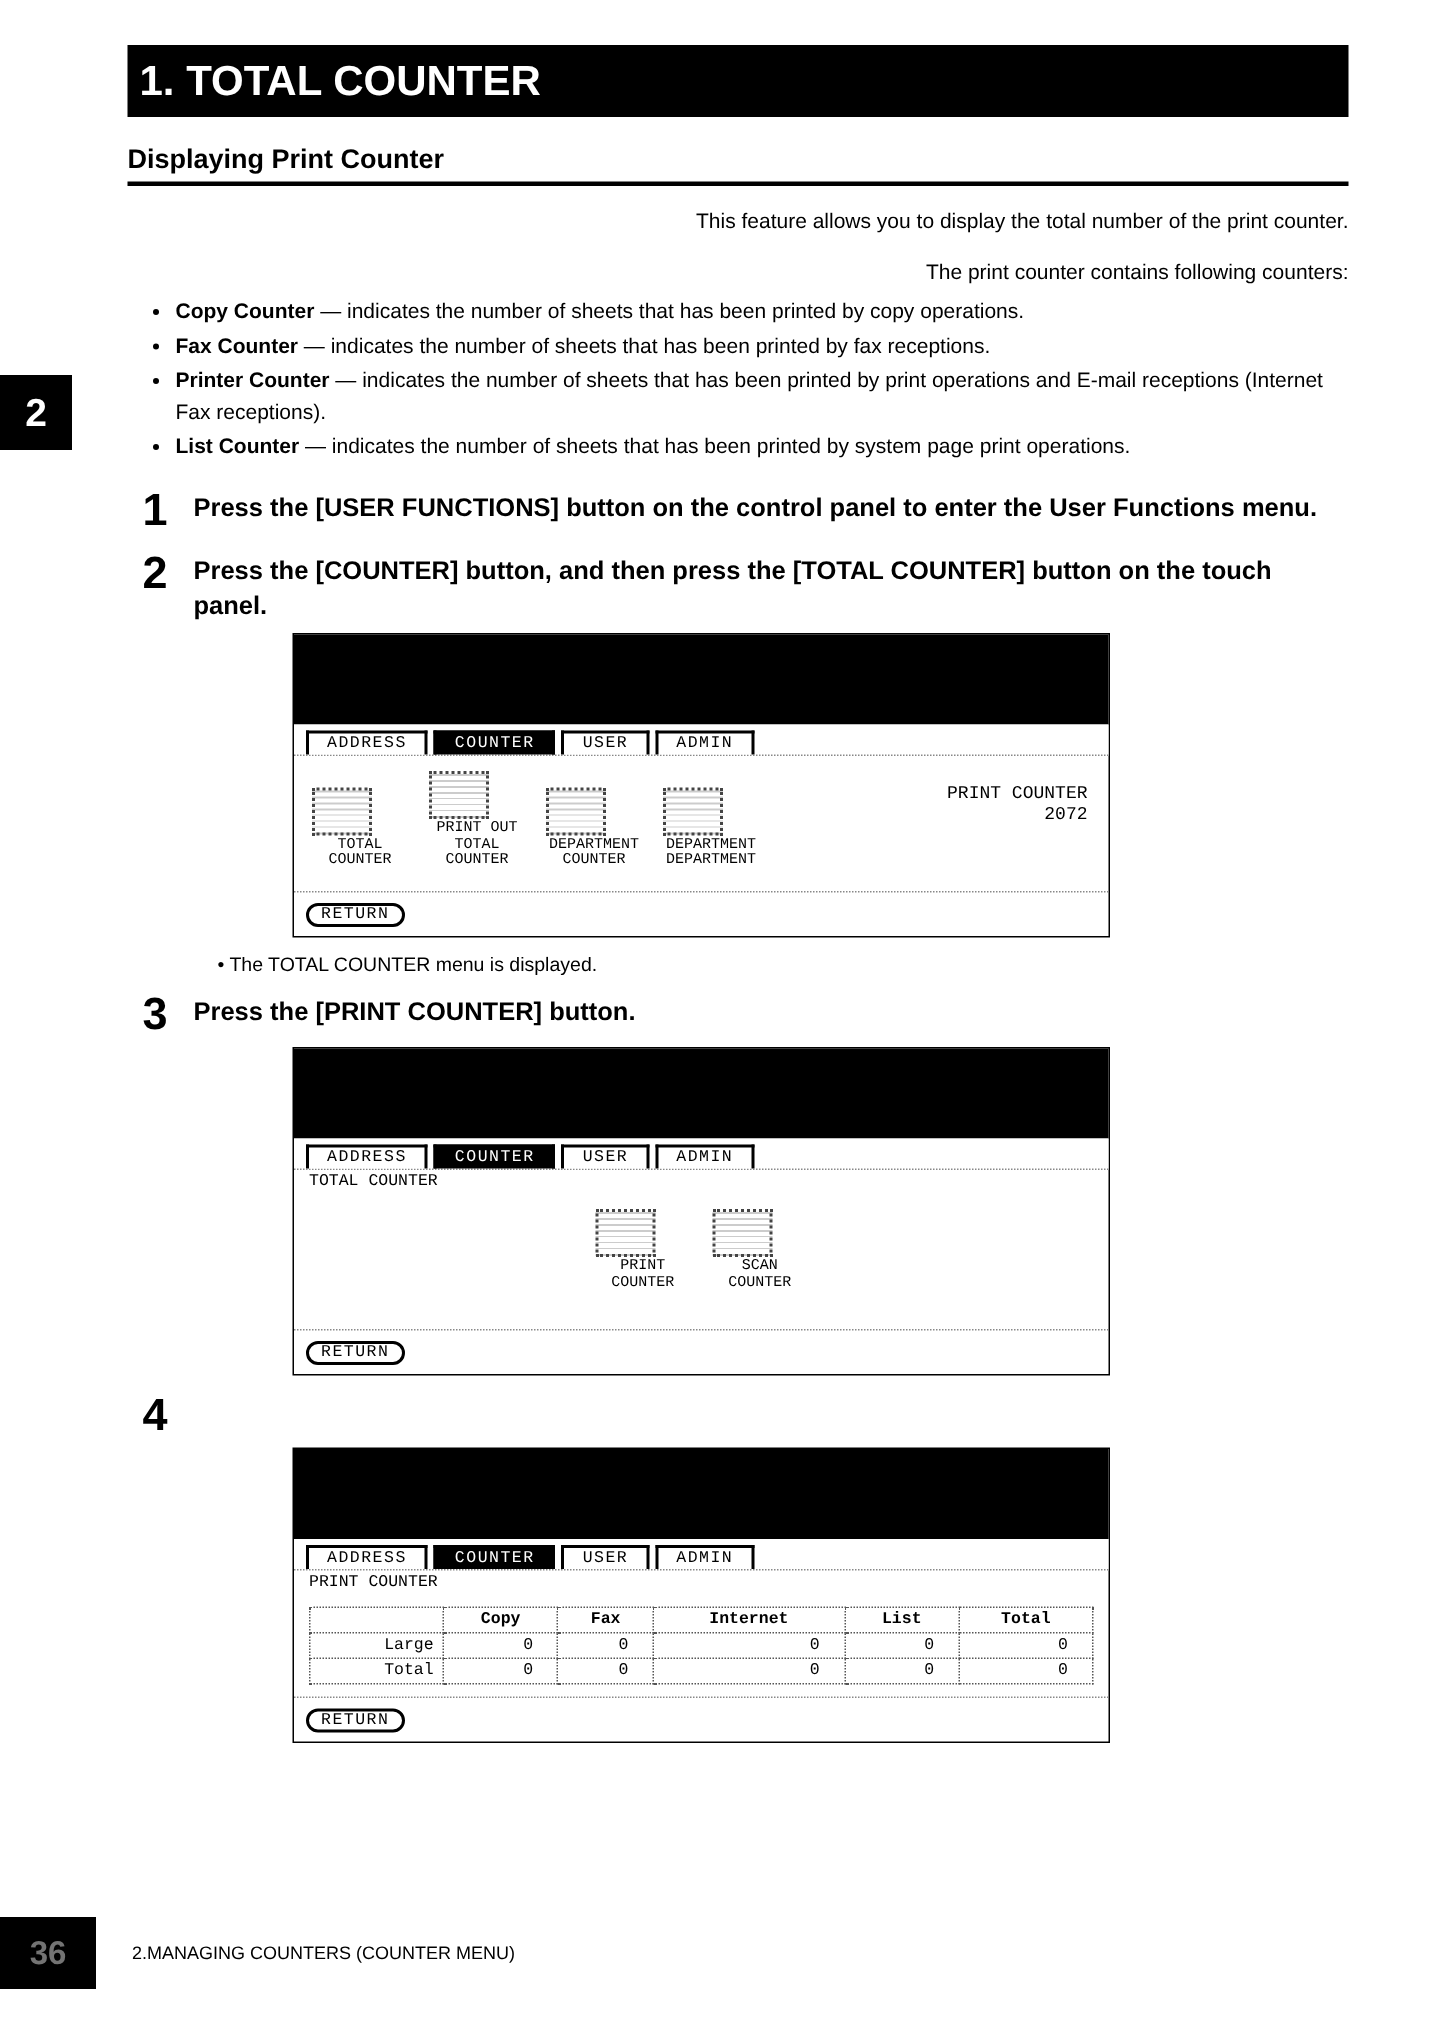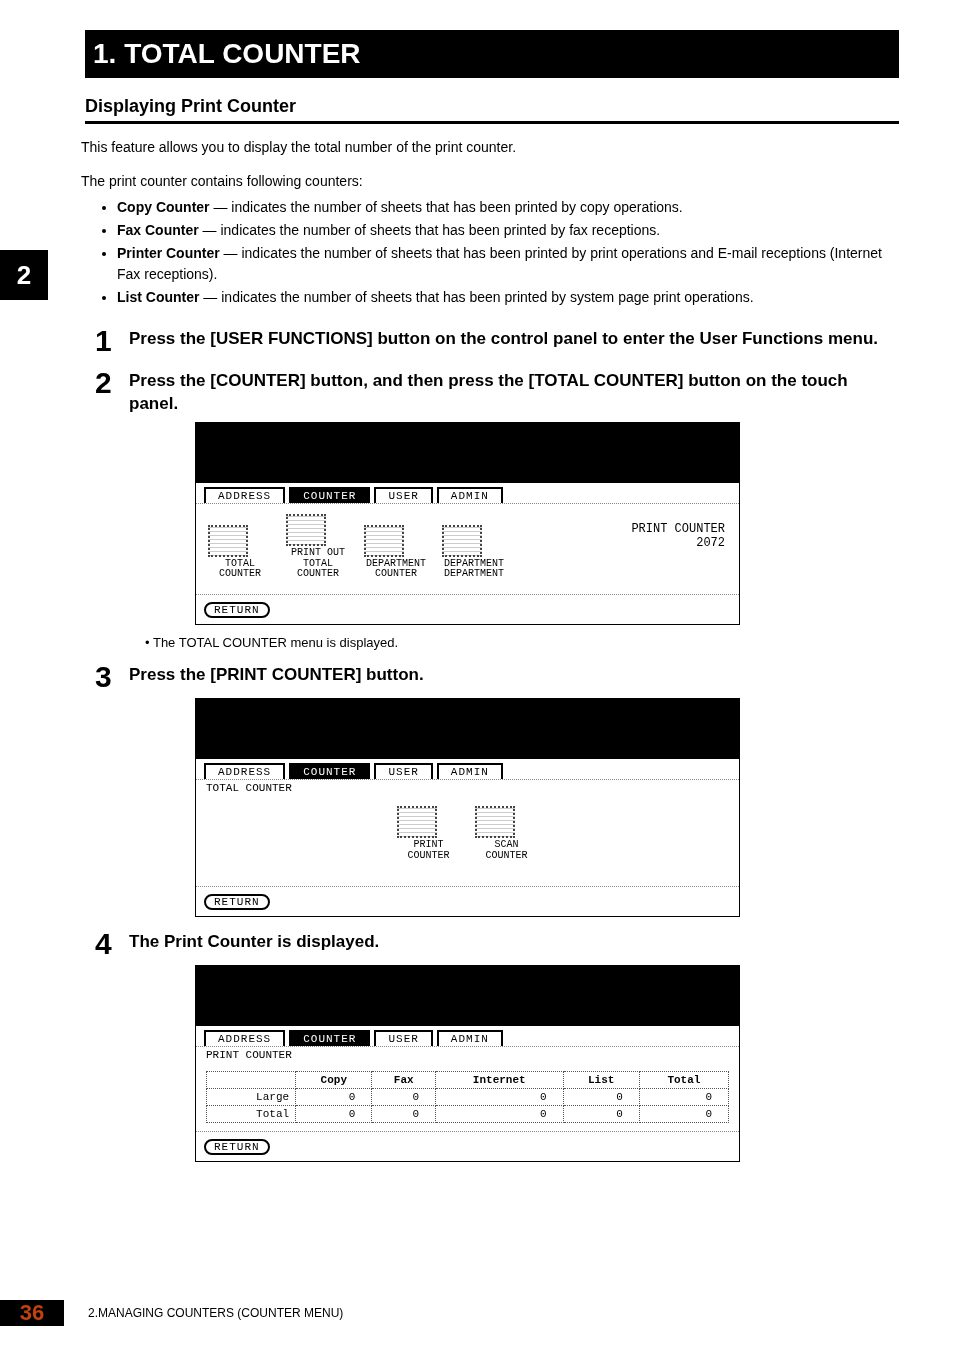--- a/index.html
+++ b/index.html
@@ -28,22 +28,23 @@
     font-weight: bold;
     margin: 18px 0 4px 30px;
   }
   .thick-rule {
     border: none;
     border-top: 3px solid #000;
     margin: 4px 0 14px 30px;
   }
   .body-text {
     font-size: 14px;
-    margin: 0 0 14px 26px;
+    margin: 0 0 14px 14px;
     line-height: 1.4;
+    text-align: right;
   }
   .side-tab {
     position: absolute;
     left: 0;
     top: 250px;
     width: 48px;
     height: 50px;
     background: #000;
     color: #fff;
     font-size: 26px;
@@ -178,25 +179,25 @@
 
   .page-footer {
     position: absolute;
     left: 0;
     bottom: 22px;
     display: flex;
     align-items: center;
   }
   .page-num-box {
     background: #000;
-    color: #c2410c;
+    color: #737373;
     font-size: 22px;
     font-weight: bold;
     width: 64px;
-    height: 26px;
+    height: 48px;
     display: flex;
     align-items: center;
     justify-content: center;
   }
   .footer-text {
     font-size: 12px;
     margin-left: 24px;
   }
 </style>
 </head>
@@ -291,21 +292,20 @@
             <div class="icon-box"></div>
             <span>SCAN COUNTER</span>
           </div>
       </div>
     </div>
     <div class="screen-footer"><span class="return-btn">RETURN</span></div>
   </div>
 
   <div class="step">
     <div class="step-num">4</div>
-    <div class="step-text">The Print Counter is displayed.</div>
   </div>
 
   <div class="screen">
     <div class="screen-top"></div>
     <div class="tabrow">
       <div class="tab">ADDRESS</div>
       <div class="tab active">COUNTER</div>
       <div class="tab">USER</div>
       <div class="tab">ADMIN</div>
     </div>

